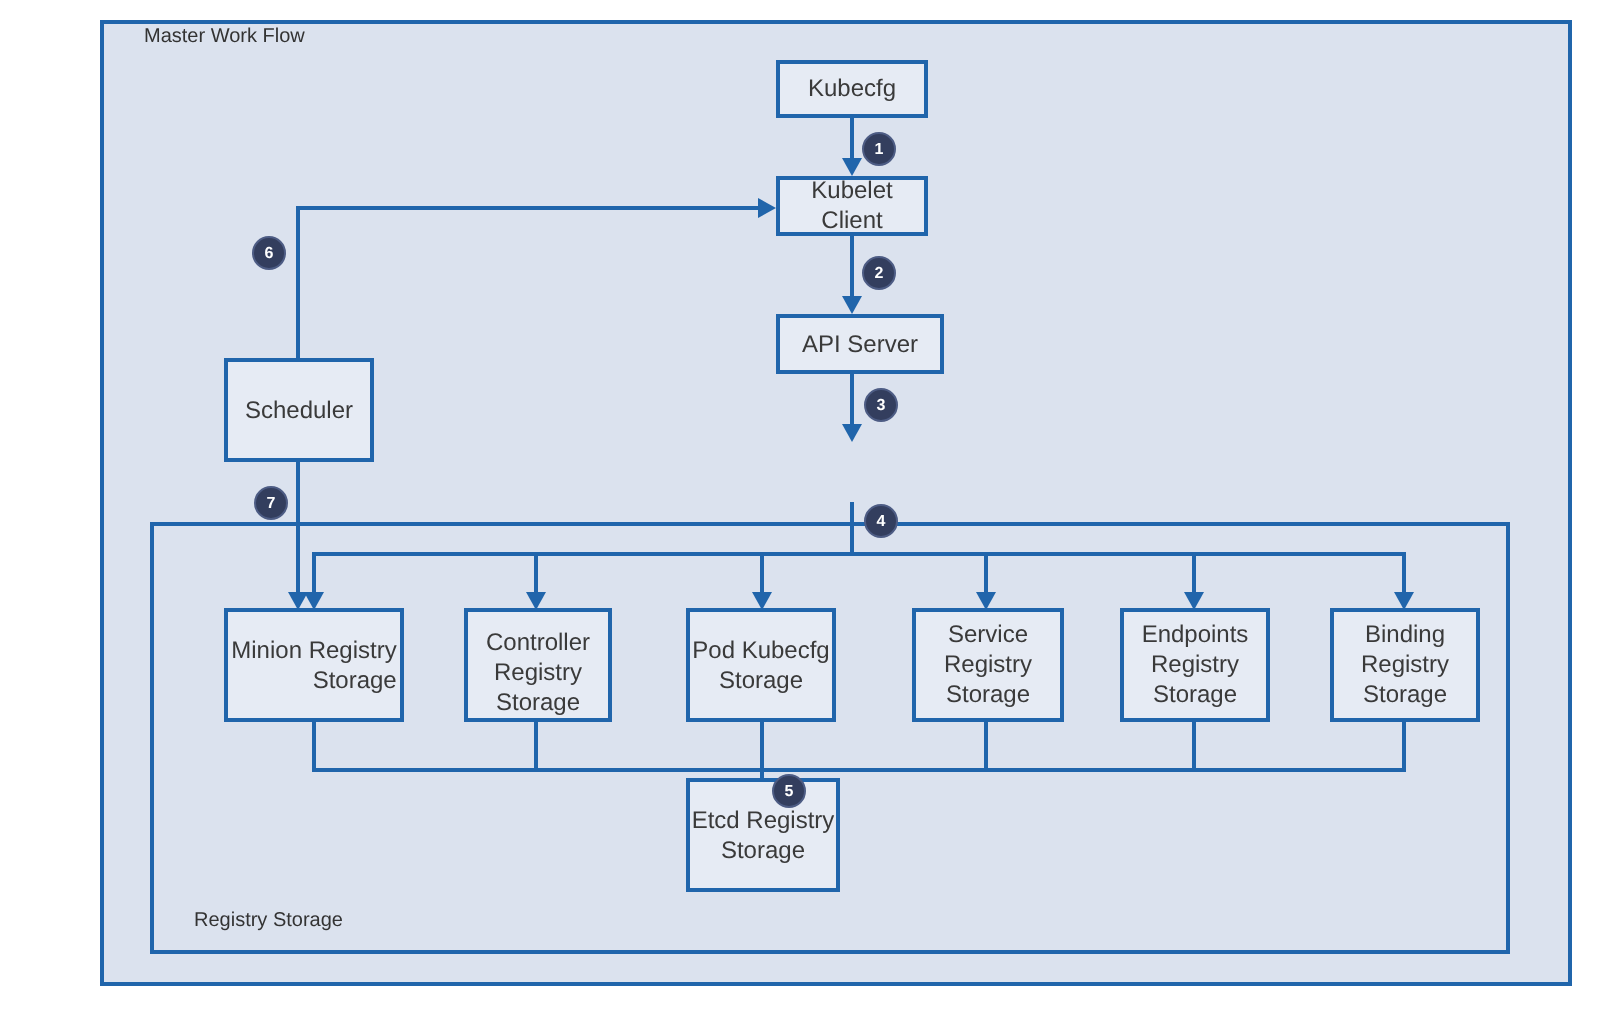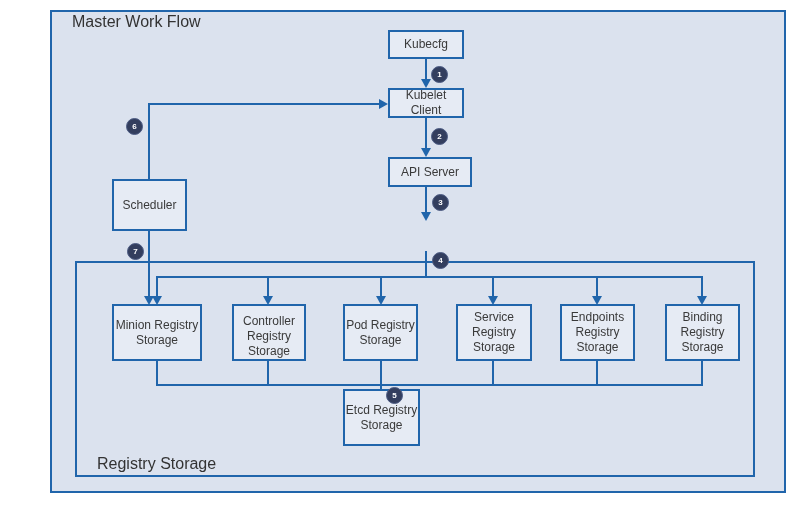--- a/index.html
+++ b/index.html
@@ -9,21 +9,21 @@
   }
   .outer-box{
     position:absolute;left:50px;top:10px;width:736px;height:483px;
     box-sizing:border-box;border:2px solid #2065ab;background:#dbe2ee;
   }
   .group-box{
     position:absolute;left:75px;top:261px;width:680px;height:216px;
     box-sizing:border-box;border:2px solid #2065ab;background:transparent;
   }
   .frame-label{
-    position:absolute;font-size:16px;color:#333333;white-space:nowrap;
+    position:absolute;font-size:10px;color:#333333;white-space:nowrap;
   }
   .node{
     position:absolute;box-sizing:border-box;border:2px solid #2065ab;background:#e6ebf4;
     display:flex;align-items:center;justify-content:center;text-align:center;z-index:5;
   }
   .node-label{font-size:12px;line-height:1.25;color:#3a3a3a;}
   .node-label span{display:block;}
   .hline,.vline{position:absolute;background:#2065ab;z-index:2;}
   .hline{height:2px;}
   .vline{width:2px;}
@@ -132,37 +132,37 @@
   </div>
 
 
   <div class="node" style="left:112px;top:179px;width:75px;height:52px;">
     <div class="node-label">
       <span>Scheduler</span>
         <span></span>
     </div>
   </div>
 
-  <div class="node" style="left:112px;top:304px;width:90px;height:57px;">
+  <div class="node" style="left:112px;top:304px;width:90px;height:57px;text-align:right;">
     <div class="node-label">
       <span>Minion Registry</span>
         <span>Storage</span>
     </div>
   </div>
 
   <div class="node" style="left:232px;top:304px;width:74px;height:57px;align-items:flex-end;">
     <div class="node-label">
       <span>Controller</span>
         <span>Registry Storage</span>
     </div>
   </div>
 
   <div class="node" style="left:343px;top:304px;width:75px;height:57px;">
     <div class="node-label">
-      <span>Pod Registry</span>
+      <span>Pod Kubecfg</span>
         <span>Storage</span>
     </div>
   </div>
 
   <div class="node" style="left:456px;top:304px;width:76px;height:57px;">
     <div class="node-label">
       <span>Service Registry</span>
         <span>Storage</span>
     </div>
   </div>

